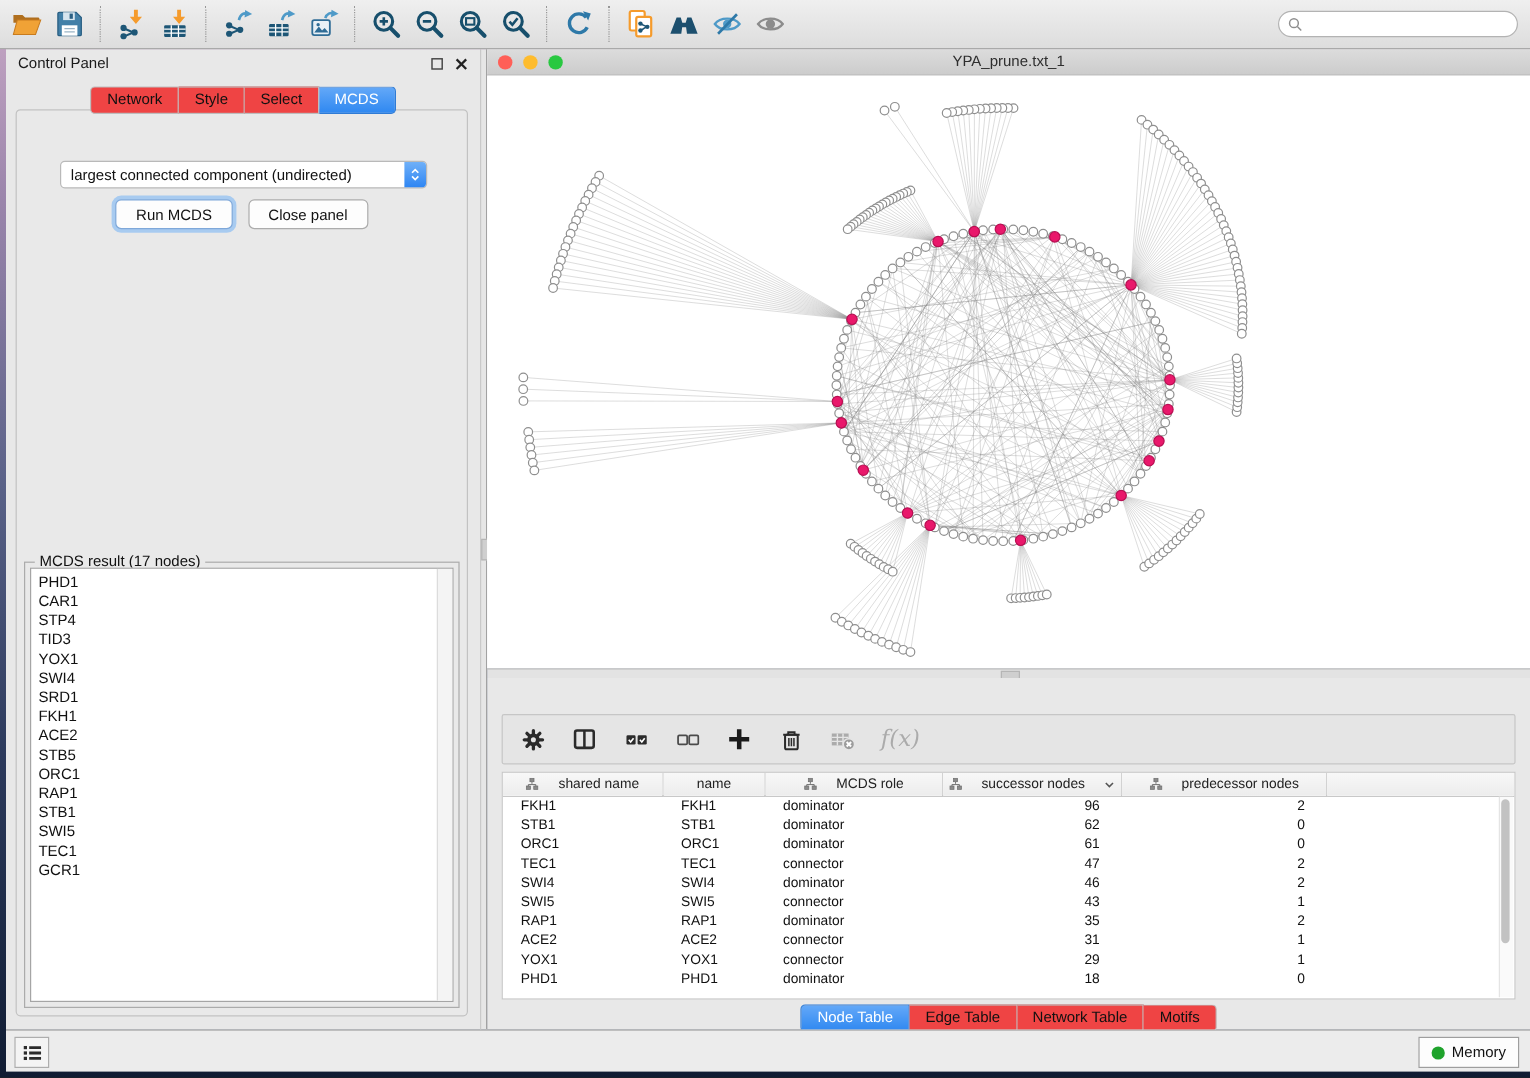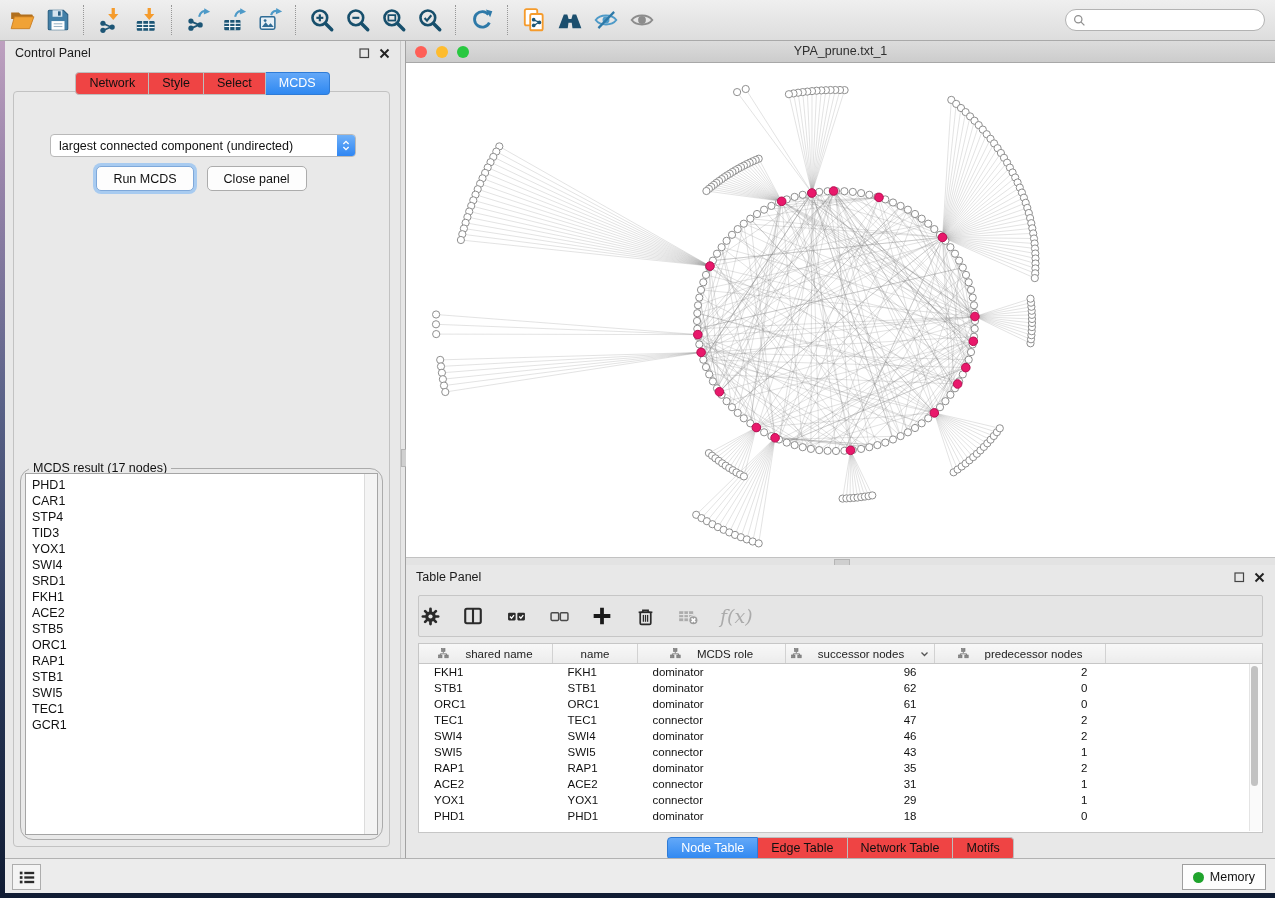--- a/index.html
+++ b/index.html
@@ -38,21 +38,21 @@
   .opt-select{position:absolute;top:42px;left:36px;width:306px;height:23px;background:#fff;border:1px solid #B9B9B9;
      border-radius:4px;display:flex;align-items:center;box-sizing:border-box;}
   .opt-select .sel-text{flex:1;font-size:12.5px;padding-left:8px;color:#111;white-space:nowrap;overflow:hidden;}
   .opt-select .stepper{width:18px;height:21px;border-radius:0 3px 3px 0;
      background:linear-gradient(#6FB0F8,#2F86F3);display:flex;align-items:center;justify-content:center;}
   .cp-buttons{position:absolute;top:74px;left:0;right:0;display:flex;justify-content:center;gap:13px;}
   .mac-btn{height:23px;padding:0 16px;background:#FDFDFD;border:1px solid #ACACAC;border-radius:5px;
      font-size:12.5px;color:#111;display:flex;align-items:center;}
   .mac-btn.focus{box-shadow:0 0 0 3px #A8CBF0;border-color:#7FA8D9;}
   .mcds-fieldset{position:absolute;left:6px;top:376px;width:363px;height:372px;border:1px solid #ABABAB;
-     border-radius:13px;box-sizing:border-box;}
+     border-radius:0;box-sizing:border-box;}
   .mcds-legend{position:absolute;top:-8px;left:8px;background:#E9E9E9;padding:0 4px;font-size:12.5px;color:#111;}
   .mcds-listbox{position:absolute;left:4px;top:4px;right:4px;bottom:4px;background:#fff;border:1px solid #A5A5A5;overflow:hidden;}
   .mcds-scroll{position:absolute;top:0;bottom:0;right:0;width:12px;background:#F4F4F4;border-left:1px solid #DCDCDC;}
   .mcds-items{position:absolute;left:6px;top:3px;right:14px;font-size:12.5px;line-height:16px;color:#111;}
   
   .v-splitter{position:absolute;left:400px;top:41px;width:6px;height:817px;background:#E6E6E6;
      border-left:1px solid #C9C9C9;border-right:1px solid #A2A2A2;box-sizing:border-box;z-index:2;}
   .v-handle{position:absolute;left:0;top:408px;width:4px;height:16px;background:#CFCFCF;border:1px solid #B5B5B5;}
   .h-splitter{position:absolute;left:406px;top:557px;width:869px;height:8px;background:#E3E3E3;
      border-top:1px solid #C2C2C2;box-sizing:border-box;z-index:2;}
@@ -62,21 +62,21 @@
   .net-titlebar{position:absolute;left:0;top:0;right:0;height:22px;
      background:linear-gradient(#DCDCDC,#CCCCCC);border-bottom:1px solid #A8A8A8;box-sizing:border-box;}
   .traffic{position:absolute;top:5px;width:12px;height:12px;border-radius:50%;}
   .net-title{position:absolute;left:0;right:0;top:0;height:22px;line-height:21px;text-align:center;
      font-size:12.5px;color:#2e2e2e;}
   .net-canvas{position:absolute;left:0;top:22px;right:0;bottom:0;background:#fff;}
   .net-canvas svg{width:100%;height:100%;display:block;}
   
   .table-panel{position:absolute;left:406px;top:565px;width:869px;height:293px;background:#E8E8E8;z-index:2;}
   .tp-toolbar{position:absolute;left:12px;top:30px;width:845px;height:42px;background:#E5E5E5;
-     border:1px solid #C6C6C6;border-radius:2px;box-sizing:border-box;display:flex;align-items:center;gap:21px;}
+     border:1px solid #C6C6C6;border-radius:2px;box-sizing:border-box;display:flex;align-items:center;gap:21px;padding-left:14px;}
   .tp-toolbar .ticon{display:flex;align-items:center;justify-content:center;width:22px;height:22px;}
   .fx-label{font-family:"DejaVu Serif",serif;font-style:italic;font-size:19px;color:#ABABAB;}
   .tp-table{position:absolute;left:12px;top:78px;width:845px;height:190px;background:#fff;
      border:1px solid #C6C6C6;box-sizing:border-box;overflow:hidden;}
   table.nodetable{border-collapse:collapse;table-layout:fixed;width:843px;font-size:11.5px;color:#111;}
   table.nodetable th{height:19px;background:linear-gradient(#F8F8F8,#ECECEC);border-bottom:1px solid #C6C6C6;
      border-right:1px solid #D2D2D2;font-weight:normal;font-size:11.5px;color:#222;position:relative;text-align:center;padding:0;}
   table.nodetable th .th-inner{display:flex;align-items:center;justify-content:center;gap:16px;}
   table.nodetable td{height:16px;padding:0 0 0 15px;white-space:nowrap;overflow:hidden;}
   table.nodetable td.num{text-align:right;padding:0 18px 0 0;}
@@ -1038,34 +1038,20 @@
           </g>
         </svg>
     </div>
   </div>
 
   <div class="h-splitter">
     <div class="h-handle"></div>
   </div>
 
   <div class="table-panel">
-    <div class="panel-titlebar">
-      <span class="panel-title">Table Panel</span>
-      <span class="panel-icons">
-        <svg viewBox="0 0 11 11">
-            <rect x="1" y="1" width="8.5" height="8.5" fill="none" stroke="#444" stroke-width="1.2"></rect>
-          </svg>
-        <svg viewBox="0 0 11 11">
-            <g stroke="#222" stroke-width="1.9">
-              <line x1="1.5" y1="1.5" x2="9.5" y2="9.5"></line>
-              <line x1="9.5" y1="1.5" x2="1.5" y2="9.5"></line>
-            </g>
-          </svg>
-      </span>
-    </div>
     <div class="tp-toolbar">
       <span class="ticon">
         <svg viewBox="0 0 18 18" width="19" height="19">
             <g stroke="#2B2B2B" stroke-width="2.6" stroke-linecap="round">
               <line x1="9" y1="1.8" x2="9" y2="16.2"></line>
               <line x1="1.8" y1="9" x2="16.2" y2="9"></line>
               <line x1="3.9" y1="3.9" x2="14.1" y2="14.1"></line>
               <line x1="14.1" y1="3.9" x2="3.9" y2="14.1"></line>
             </g>
             <circle cx="9" cy="9" r="5" fill="#2B2B2B"></circle>

